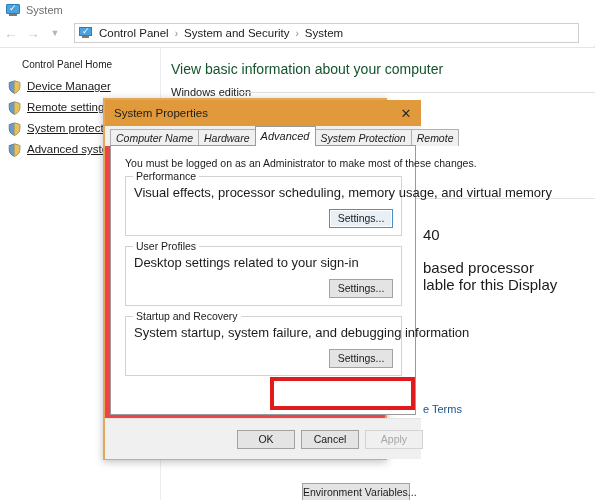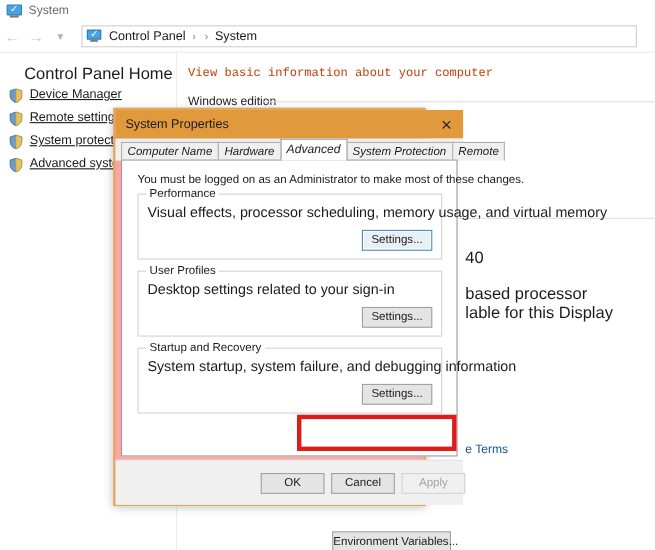--- a/index.html
+++ b/index.html
@@ -147,21 +147,21 @@
   
   #sidebar {
     position: absolute;
     left: 0; top: 0;
     width: 160px; height: 453px;
     background: #ffffff;
   }
   #cp-home {
     position: absolute;
     left: 22px; top: 11px;
-    font-size: 15px;
+    font-size: 10px;
     color: #1b1b1b;
     white-space: nowrap;
   }
   .side-item {
     position: absolute;
     left: 8px;
     height: 18px;
     display: flex;
     align-items: flex-start;
     white-space: nowrap;
@@ -181,24 +181,23 @@
   #main-panel {
     position: absolute;
     left: 160px; top: 0;
     width: 435px; height: 453px;
     background: #ffffff;
     border-left: 1px solid #ededed;
   }
   #main-heading {
     position: absolute;
     left: 10px; top: 13px;
-    font-size: 11px;
-    color: #c2410c;
-    white-space: nowrap;
-    font-family: Liberation Mono, monospace;
+    font-size: 14px;
+    color: #14532d;
+    white-space: nowrap;
   }
   #edition-label {
     position: absolute;
     left: 10px; top: 38px;
     font-size: 11px;
     color: #1b1b1b;
     white-space: nowrap;
   }
   #edition-rule {
     position: absolute;
@@ -224,21 +223,21 @@
     color: #16558f;
     white-space: nowrap;
     left: 262px; top: 355px;
   }
 
   
   #dialog {
     position: absolute;
     left: 103px; top: 98px;
     width: 284px; height: 362px;
-    background: #fca5a5;
+    background: #ef4444;
     border: 2px solid #e3a759;
     box-sizing: border-box;
     box-shadow: 0 2px 8px rgba(0,0,0,0.25);
   }
   #dialog-titlebar {
     position: absolute;
     left: 0; top: 0;
     width: 316px; height: 26px;
     background: #e09a3c;
     display: flex;
@@ -413,20 +412,21 @@
     <span class="nav-btn up">↑</span>
 
     <div id="address-bar">
       <span class="addr-icon">
         <span class="screen"></span>
           <span class="check">✓</span>
           <span class="stand"></span>
       </span>
       <span class="crumb">Control Panel</span>
       <span class="crumb-sep">›</span>
+      <span class="crumb">System and Security</span>
       <span class="crumb-sep">›</span>
       <span class="crumb">System</span>
     </div>
   </div>
 
   <div id="content">
 
     <div id="sidebar">
       <div id="cp-home">Control Panel Home</div>
 

